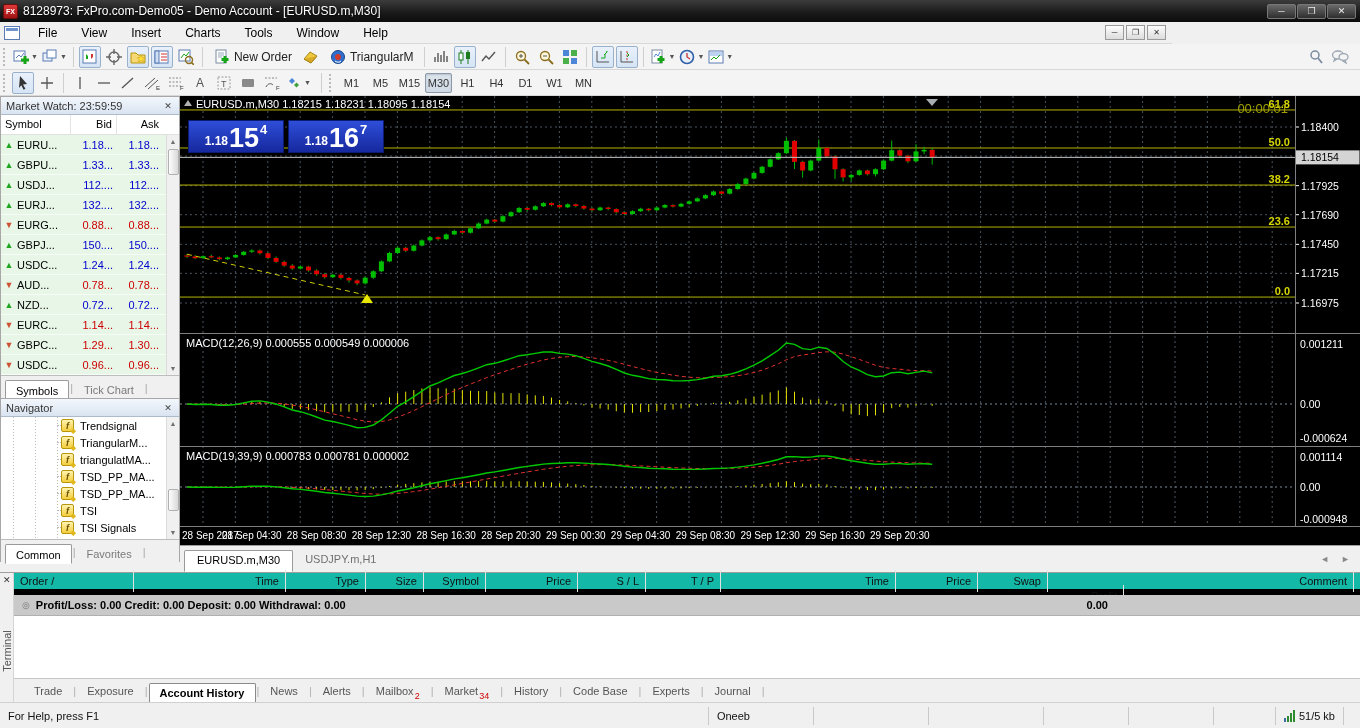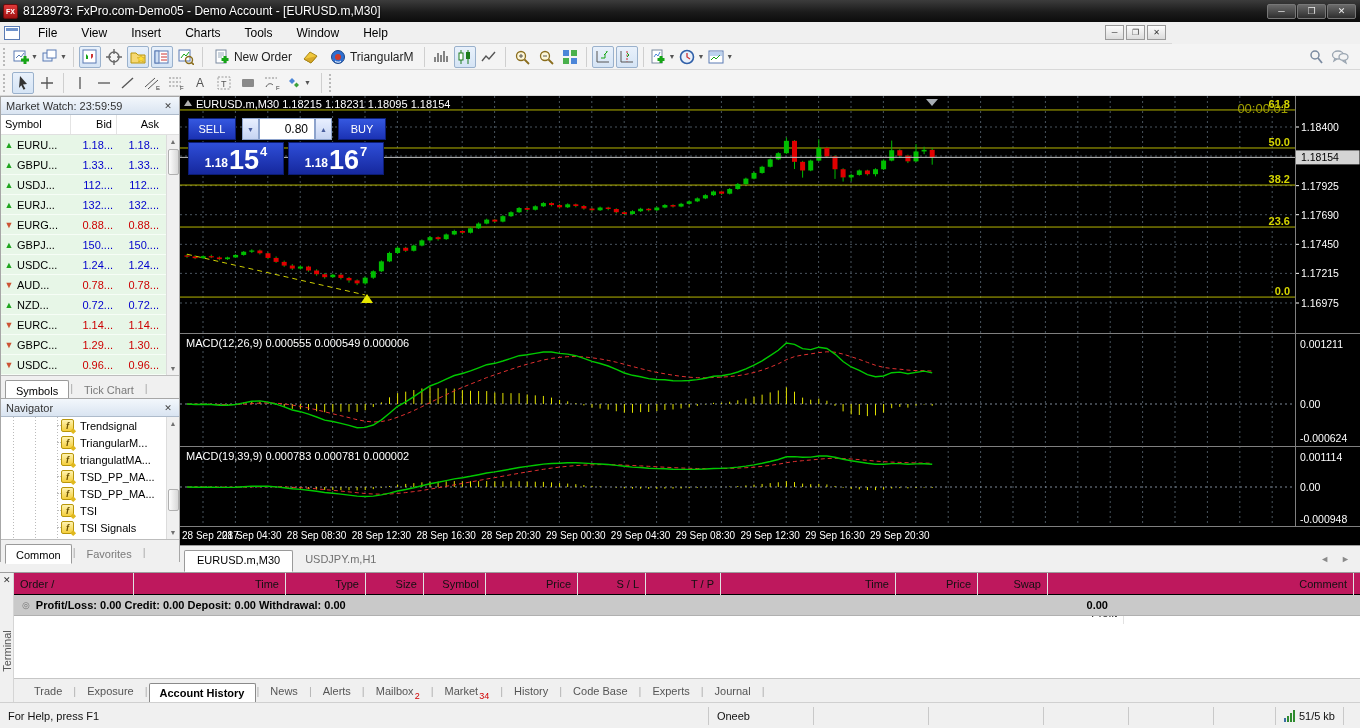--- a/index.html
+++ b/index.html
@@ -105,22 +105,22 @@
   .ocw-row2{display:flex;gap:4px;margin-top:2px;}
   .ocw-price{width:96px;height:33px;background:linear-gradient(#2e4ed8,#16289e);border:1px solid #0c1c74;
     color:#fff;display:flex;align-items:flex-end;justify-content:center;padding-bottom:2px;}
   .ocw-small{font-size:12px;font-weight:bold;margin-bottom:2px;}
   .ocw-big{font-size:27px;font-weight:bold;line-height:24px;margin:0 1px;}
   .ocw-sup{font-size:13px;font-weight:bold;align-self:flex-start;margin-top:1px;}
 
   
   .terminal{position:absolute;left:0;top:572px;width:1360px;height:130px;background:#fff;border-top:1px solid #9e9e9e;}
   .term-x{position:absolute;left:3px;top:2px;font-size:9px;color:#333;z-index:3;}
-  .term-head{position:absolute;left:14px;top:0;width:1346px;height:22px;background:#be185d;
-    border-bottom:1px solid #000000;display:flex;align-items:flex-start;font-size:11px;}
+  .term-head{position:absolute;left:14px;top:0;width:1346px;height:22px;background:#14b8a6;
+    border-bottom:6px solid #000000;display:flex;align-items:center;font-size:11px;}
   .th-cell{border-right:1px solid #e2e2e2;height:22px;display:flex;align-items:center;justify-content:flex-end;
     padding:0 6px;color:#111;}
   .th-cell.first{justify-content:flex-start;}
   .balance-row{position:absolute;left:14px;top:22px;width:1346px;height:21px;background:#c9c9c9;
     border-bottom:1px solid #b0b0b0;display:flex;align-items:center;font-size:11px;font-weight:bold;}
   .bal-ico{color:#777;font-size:9px;margin:0 6px 0 8px;font-weight:normal;}
   .bal-profit{position:absolute;right:252px;}
   .term-side{position:absolute;left:0;top:0;width:14px;height:130px;background:#f0f0f0;border-right:1px solid #d5d5d5;}
   .term-side span{position:absolute;left:-31px;top:72px;transform:rotate(-90deg);transform-origin:center;
     width:76px;text-align:center;color:#555;font-size:11px;display:block;}
@@ -413,20 +413,31 @@
     </div>
     <div class="tbtn">
       <svg width="16" height="16">
           <path d="M3 6l3-3 3 3-3 3z" fill="#4c86d8"></path>
           <path d="M8 10l2.5-2.5L13 10l-2.5 2.5z" fill="#3aa03a"></path>
         </svg>
       <span class="dd">▼</span>
     </div>
     <div class="tsep" style="margin-left:8px;"></div>
     <div class="grip"></div>
+    <div id="tf-group" style="display:flex;align-items:center;">
+        <div class="tfbtn">M1</div>
+        <div class="tfbtn">M5</div>
+        <div class="tfbtn">M15</div>
+        <div class="tfbtn on">M30</div>
+        <div class="tfbtn">H1</div>
+        <div class="tfbtn">H4</div>
+        <div class="tfbtn">D1</div>
+        <div class="tfbtn">W1</div>
+        <div class="tfbtn">MN</div>
+      </div>
   </div>
 
   <div class="left-col">
 
     <div class="panel" style="top:0;height:302px;">
       <div class="panel-head">
         <span>Market Watch: 23:59:59</span>
         <span class="panel-x">✕</span>
       </div>
       <div class="mw-colhead">
@@ -1063,29 +1074,20 @@
           <text x="395.79999999999995" y="443" fill="#fff" font-size="10" text-anchor="middle">29 Sep 00:30</text>
           <text x="460.59999999999997" y="443" fill="#fff" font-size="10" text-anchor="middle">29 Sep 04:30</text>
           <text x="525.4" y="443" fill="#fff" font-size="10" text-anchor="middle">29 Sep 08:30</text>
           <text x="590.1999999999999" y="443" fill="#fff" font-size="10" text-anchor="middle">29 Sep 12:30</text>
           <text x="655" y="443" fill="#fff" font-size="10" text-anchor="middle">29 Sep 16:30</text>
           <text x="719.8" y="443" fill="#fff" font-size="10" text-anchor="middle">29 Sep 20:30</text>
         </g>
       </svg>
     
     <div class="ocw">
-      <div class="ocw-row1">
-        <div class="ocw-btn">SELL</div>
-        <div class="ocw-spacer"></div>
-        <div class="ocw-spin">▼</div>
-        <div class="ocw-vol">0.80</div>
-        <div class="ocw-spin">▲</div>
-        <div class="ocw-spacer"></div>
-        <div class="ocw-btn">BUY</div>
-      </div>
       <div class="ocw-row2">
         <div class="ocw-price">
           <span class="ocw-small">1.18</span>
           <span class="ocw-big">15</span>
           <span class="ocw-sup">4</span>
         </div>
         <div class="ocw-price">
           <span class="ocw-small">1.18</span>
           <span class="ocw-big">16</span>
           <span class="ocw-sup">7</span>

